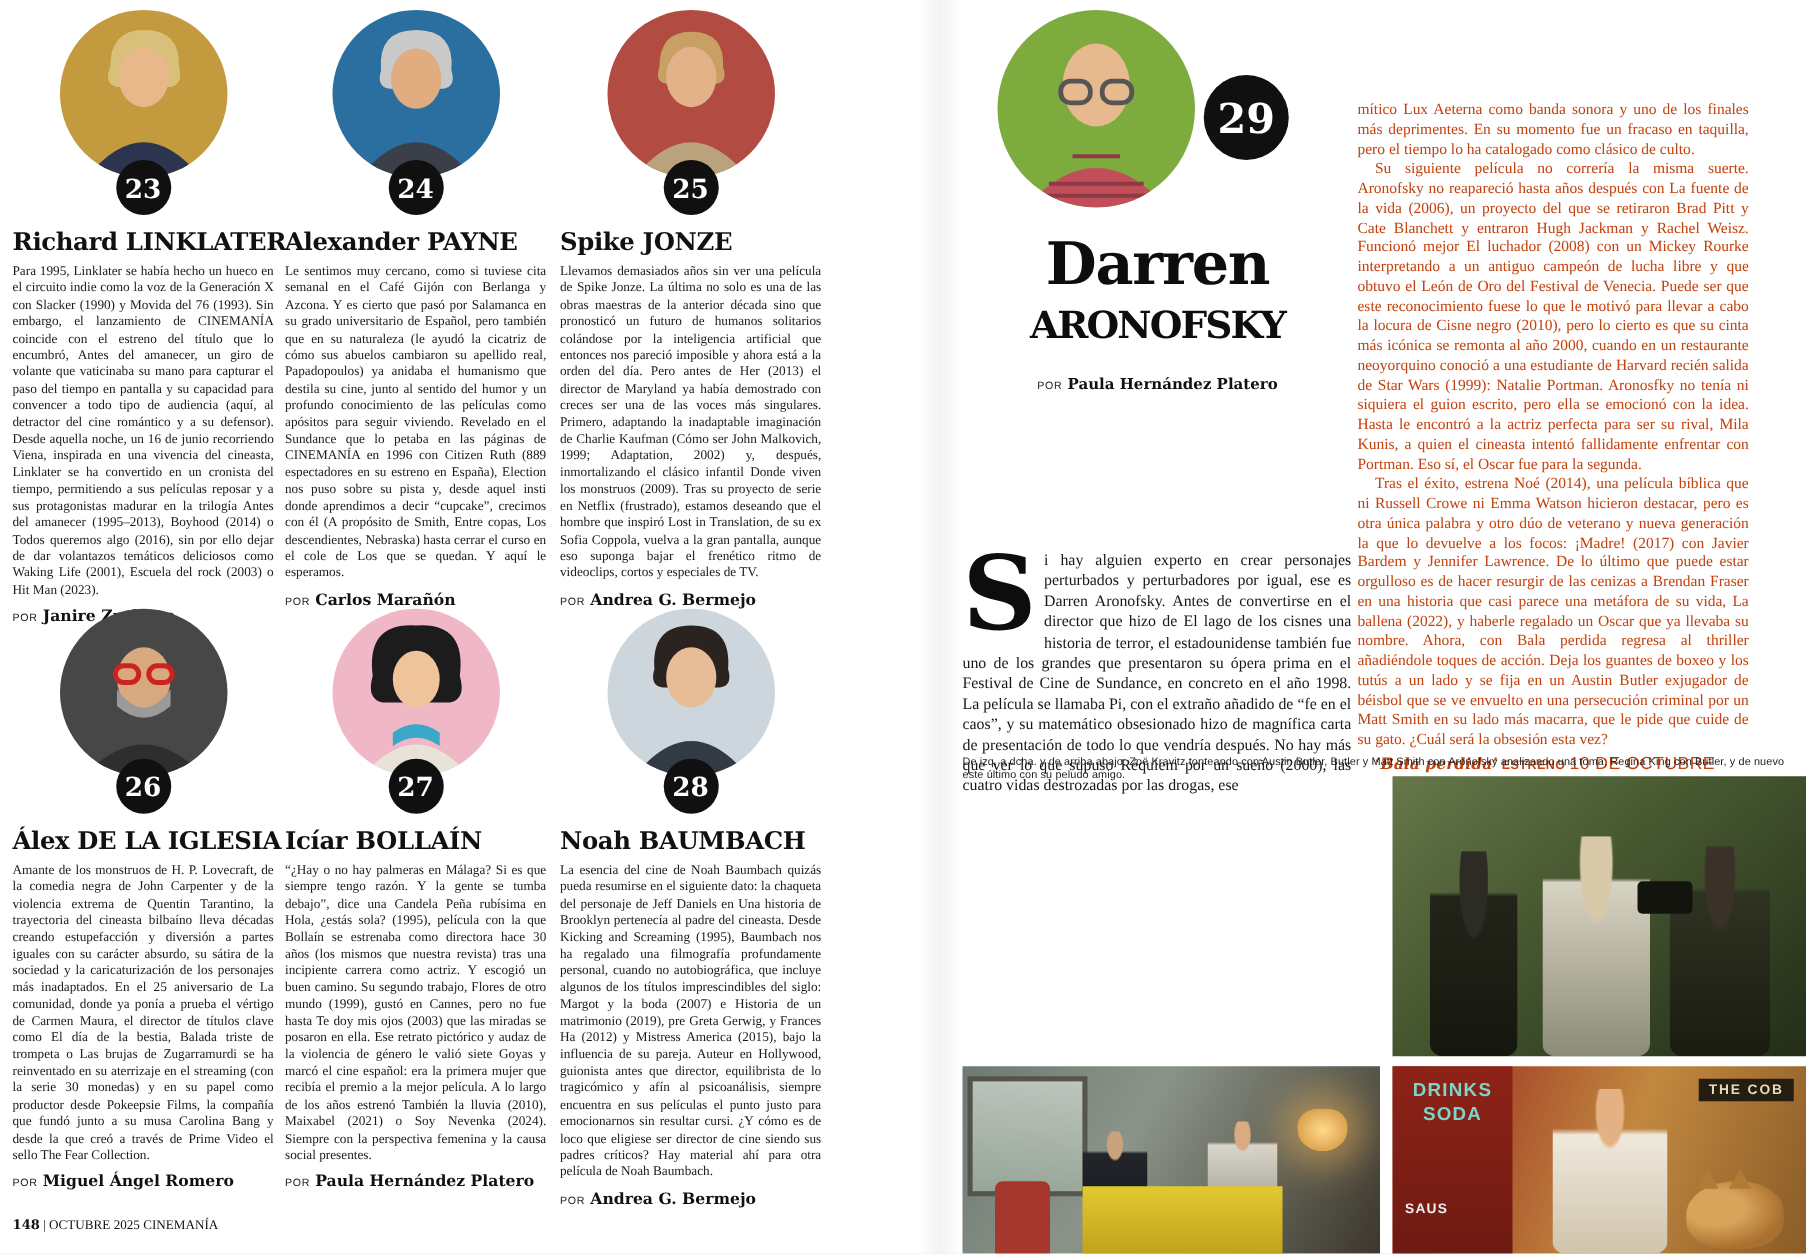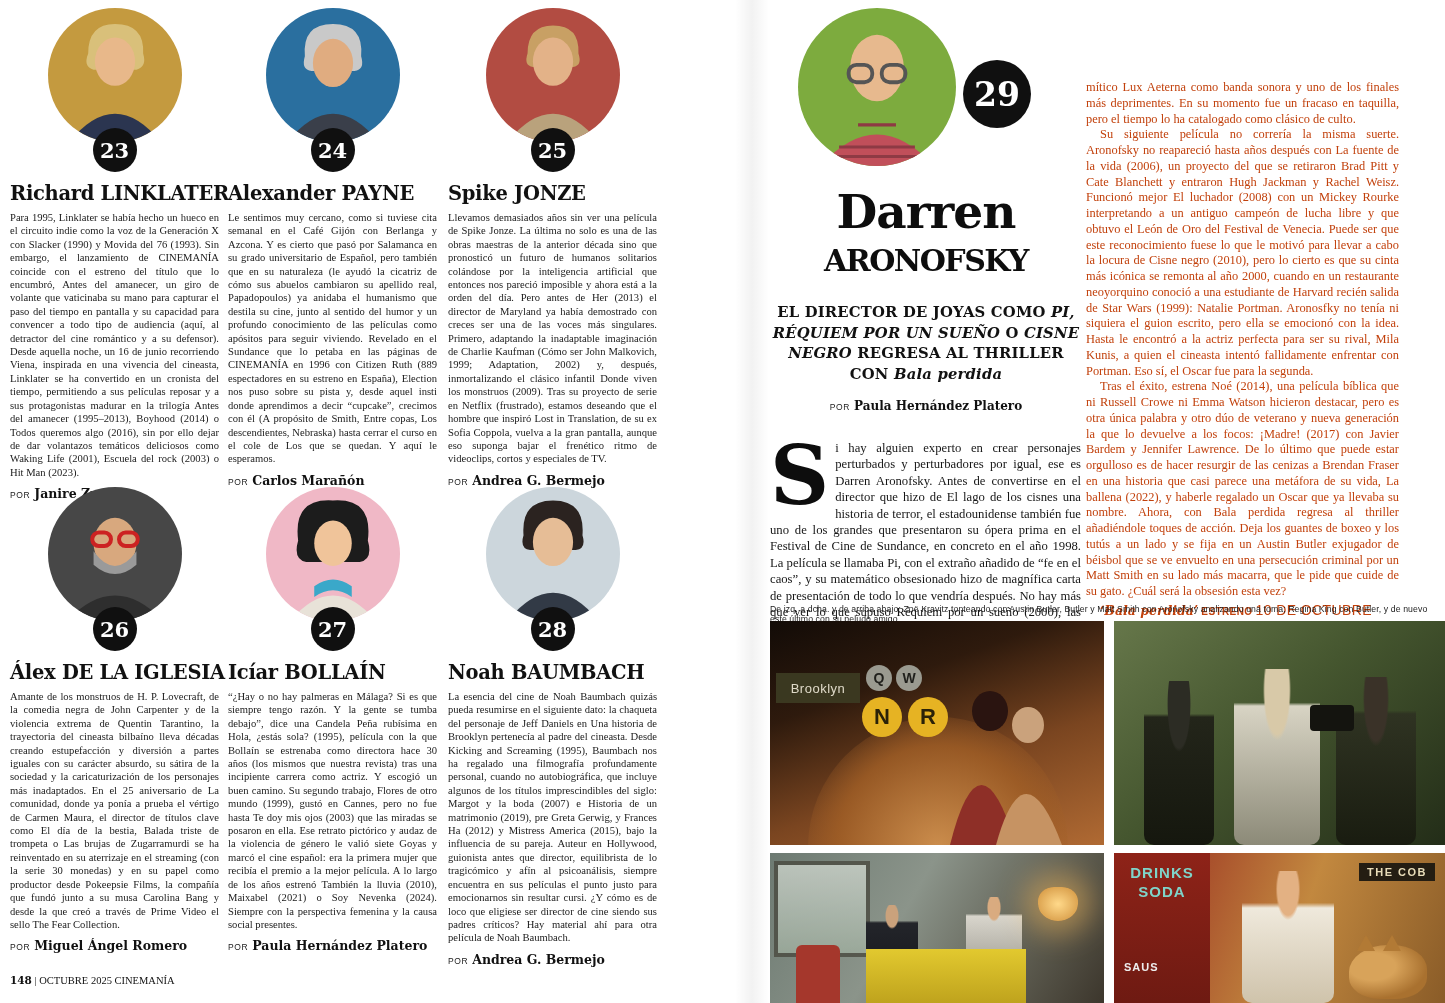--- a/index.html
+++ b/index.html
@@ -215,51 +215,36 @@
         <rect x="53" y="36" width="15" height="11" rx="5" fill="none" stroke="#555" stroke-width="2.4"></rect>
         <path d="M14 100 Q50 60 86 100Z" fill="#c14f5a"></path>
         <path d="M26 88 L74 88 M22 94 L78 94 M38 74 L62 74" stroke="#8e3a44" stroke-width="2" fill="none"></path>
       </svg>
     </div>
     <div class="f-badge">29</div>
 
     <header class="f-head">
       <div class="f-title1">Darren</div>
       <div class="f-title2">ARONOFSKY</div>
-      <p class="f-stand"><span>EL DIRECTOR DE JOYAS COMO </span><span class="it">PI, RÉQUIEM POR UN SUEÑO</span><span> O </span><span class="it">CISNE NEGRO</span><span> REGRESA AL THRILLER CON </span><span class="bit">Bala perdida</span></p>
       <p class="f-byline"><span class="por">POR</span> <span class="author">Paula Hernández Platero</span></p>
     </header>
 
     <div class="f-col1">
       <span class="dropcap">S</span><span>i hay alguien experto en crear personajes perturbados y perturbadores por igual, ese es Darren Aronofsky. Antes de convertirse en el director que hizo de El lago de los cisnes una historia de terror, el estadounidense también fue uno de los grandes que presentaron su ópera prima en el Festival de Cine de Sundance, en concreto en el año 1998. La película se llamaba Pi, con el extraño añadido de “fe en el caos”, y su matemático obsesionado hizo de magnífica carta de presentación de todo lo que vendría después. No hay más que ver lo que supuso Réquiem por un sueño (2000), las cuatro vidas destrozadas por las drogas, ese</span>
     </div>
 
     <div class="f-col2">
       <p>mítico Lux Aeterna como banda sonora y uno de los finales más deprimentes. En su momento fue un fracaso en taquilla, pero el tiempo lo ha catalogado como clásico de culto.</p>
       <p>Su siguiente película no correría la misma suerte. Aronofsky no reapareció hasta años después con La fuente de la vida (2006), un proyecto del que se retiraron Brad Pitt y Cate Blanchett y entraron Hugh Jackman y Rachel Weisz. Funcionó mejor El luchador (2008) con un Mickey Rourke interpretando a un antiguo campeón de lucha libre y que obtuvo el León de Oro del Festival de Venecia. Puede ser que este reconocimiento fuese lo que le motivó para llevar a cabo la locura de Cisne negro (2010), pero lo cierto es que su cinta más icónica se remonta al año 2000, cuando en un restaurante neoyorquino conoció a una estudiante de Harvard recién salida de Star Wars (1999): Natalie Portman. Aronosfky no tenía ni siquiera el guion escrito, pero ella se emocionó con la idea. Hasta le encontró a la actriz perfecta para ser su rival, Mila Kunis, a quien el cineasta intentó fallidamente enfrentar con Portman. Eso sí, el Oscar fue para la segunda.</p>
       <p>Tras el éxito, estrena Noé (2014), una película bíblica que ni Russell Crowe ni Emma Watson hicieron destacar, pero es otra única palabra y otro dúo de veterano y nueva generación la que lo devuelve a los focos: ¡Madre! (2017) con Javier Bardem y Jennifer Lawrence. De lo último que puede estar orgulloso es de hacer resurgir de las cenizas a Brendan Fraser en una historia que casi parece una metáfora de su vida, La ballena (2022), y haberle regalado un Oscar que ya llevaba su nombre. Ahora, con Bala perdida regresa al thriller añadiéndole toques de acción. Deja los guantes de boxeo y los tutús a un lado y se fija en un Austin Butler exjugador de béisbol que se ve envuelto en una persecución criminal por un Matt Smith en su lado más macarra, que le pide que cuide de su gato. ¿Cuál será la obsesión esta vez?</p>
       <p class="release"><span class="rel-title">‘Bala perdida’</span> <span class="rel-label">ESTRENO</span> <span class="rel-date">10 DE OCTUBRE</span></p>
     </div>
 
     <p class="f-caption">De izq. a dcha. y de arriba abajo: Zoë Kravitz tonteando con Austin Butler, Butler y Matt Smith con Aronofsky analizando una toma; Regina King con Butler, y de nuevo este último con su peludo amigo.</p>
 
-    <div class="photo ph1">
-      <div class="arch"></div>
-      <div class="brooklyn-sign">Brooklyn</div>
-      <div class="roundel r-q">Q</div>
-      <div class="roundel r-w">W</div>
-      <div class="roundel r-n">N</div>
-      <div class="roundel r-r">R</div>
-      <svg class="couple" viewBox="0 0 170 164">
-        <ellipse cx="70" cy="30" rx="18" ry="20" fill="#2a1410"></ellipse>
-        <path d="M30 164 Q60 44 96 164Z" fill="#8e2f27"></path>
-        <ellipse cx="108" cy="44" rx="16" ry="18" fill="#caa27c"></ellipse>
-        <path d="M76 164 Q104 62 142 164Z" fill="#c69363"></path>
-      </svg>
-    </div>
 
     <div class="photo ph2">
       <div class="fig crew1"></div>
       <div class="fig crew2"></div>
       <div class="fig crew3"></div>
       <div class="camera"></div>
     </div>
 
     <div class="photo ph3">
       <div class="diner-window"></div>

